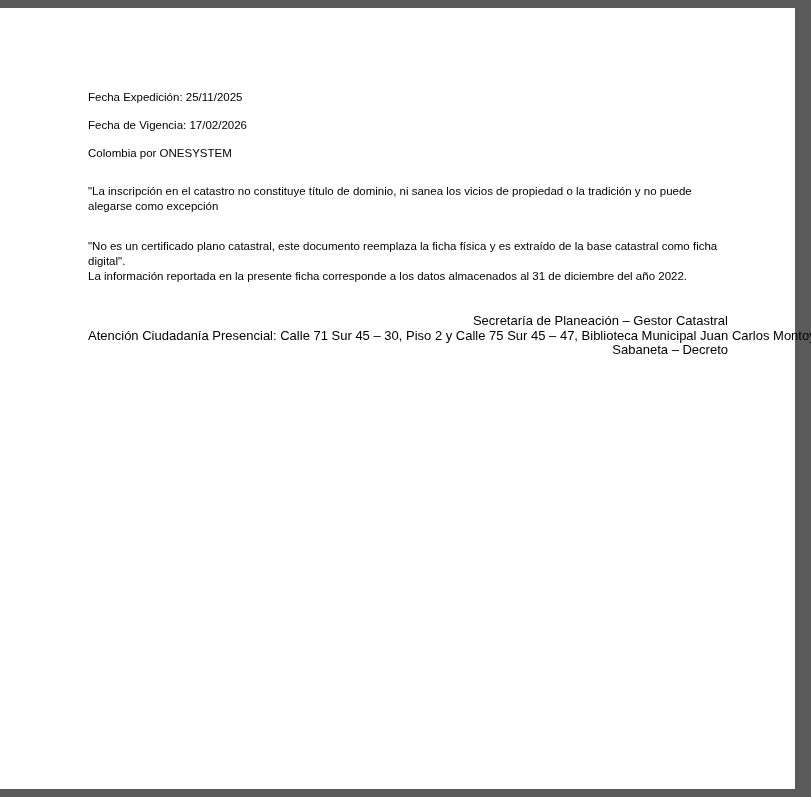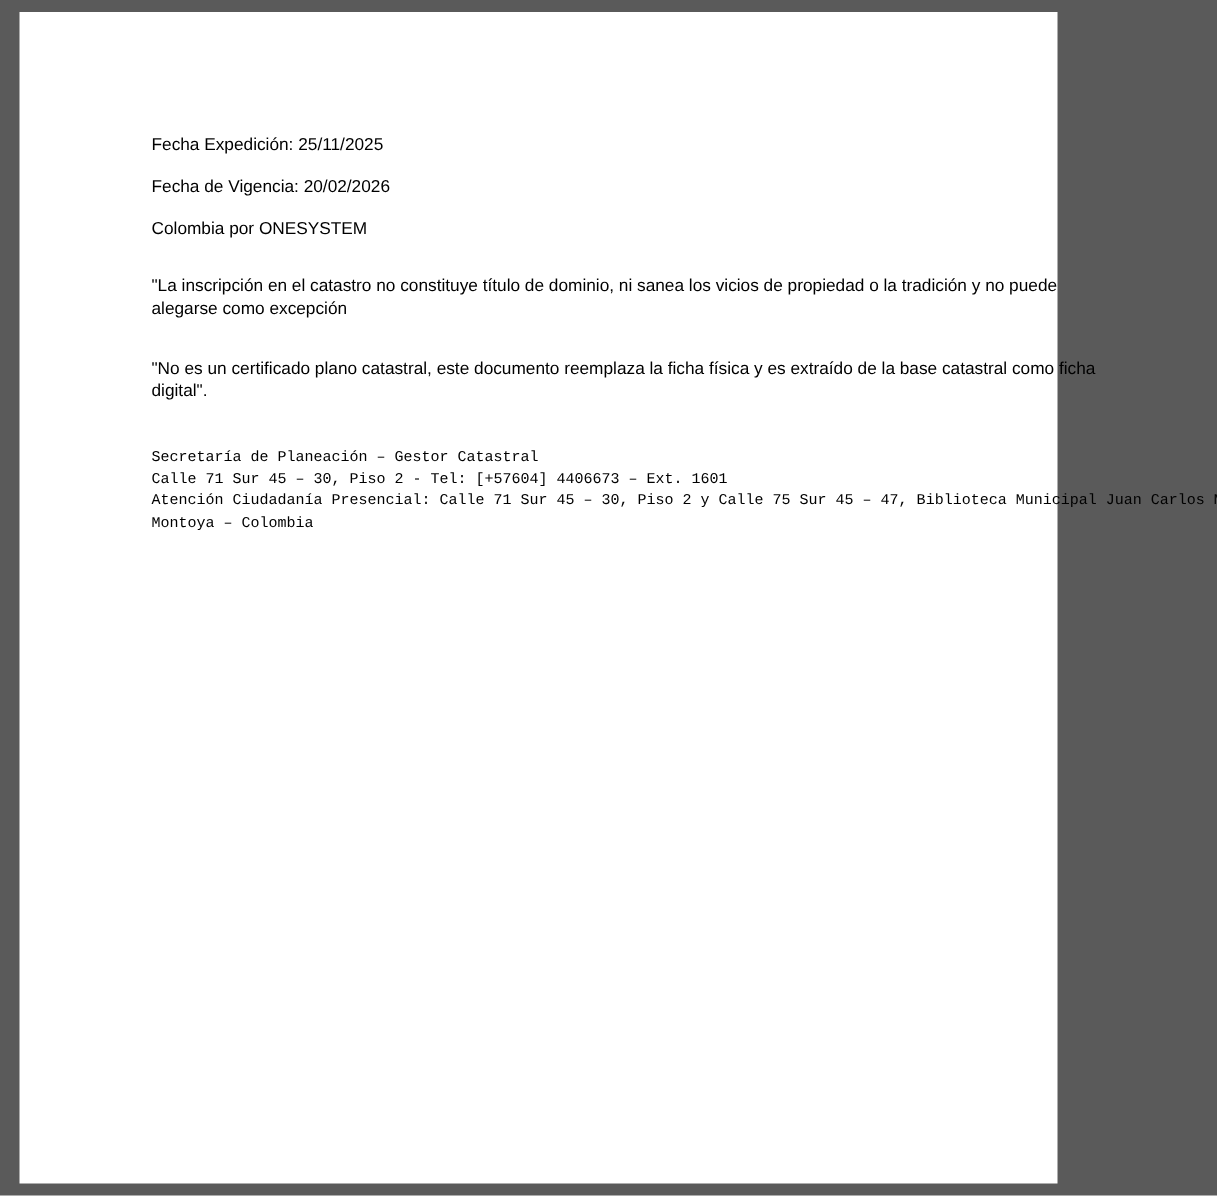--- a/index.html
+++ b/index.html
@@ -8,23 +8,23 @@
   }
   body {
     width: 811px;
     height: 797px;
     background: #5a5a5a;
     font-family: "Liberation Sans", sans-serif;
     overflow: hidden;
   }
   .page {
     position: absolute;
-    left: 13px;
+    left: 0;
     top: 8px;
-    width: 692px;
+    width: 795px;
     height: 781px;
     background: #ffffff;
     box-sizing: border-box;
   }
   .content {
     position: absolute;
     left: 88px;
     top: 82px;
     width: 640px;
   }
@@ -45,49 +45,48 @@
     line-height: 15px;
   }
   .legal-block p {
     margin: 0;
   }
   .legal-block.second {
     margin-top: 25px;
   }
   .footer {
     margin-top: 30px;
-    text-align: left;
-    font-size: 10px;
+    text-align: right;
+    font-size: 13px;
     color: #000000;
     line-height: 14.5px;
-    font-family: Liberation Mono, monospace;
   }
   .footer div {
     white-space: nowrap;
   }
 </style>
 </head>
 <body>
 
 <div class="page">
   <div class="content">
 
     <div class="meta-line">Fecha Expedición: 25/11/2025</div>
-    <div class="meta-line">Fecha de Vigencia: 20/02/2026</div>
+    <div class="meta-line">Fecha de Vigencia: 17/02/2026</div>
     <div class="meta-line">Colombia por ONESYSTEM</div>
 
     <div class="legal-block first">
       <p>"La inscripción en el catastro no constituye título de dominio, ni sanea los vicios de propiedad o la tradición y no puede alegarse como excepción</p>
     </div>
 
     <div class="legal-block second">
       <p>"No es un certificado plano catastral, este documento reemplaza la ficha física y es extraído de la base catastral como ficha digital".</p>
+      <p>La información reportada en la presente ficha corresponde a los datos almacenados al 31 de diciembre del año 2022.</p>
     </div>
 
     <div class="footer">
       <div>Secretaría de Planeación – Gestor Catastral</div>
-      <div>Calle 71 Sur 45 – 30, Piso 2 - Tel: [+57604] 4406673 – Ext. 1601</div>
       <div>Atención Ciudadanía Presencial: Calle 71 Sur 45 – 30, Piso 2 y Calle 75 Sur 45 – 47, Biblioteca Municipal Juan Carlos Montoya Montoya piso 2</div>
-      <div>Montoya – Colombia</div>
+      <div>Sabaneta – Decreto</div>
     </div>
 
   </div>
 </div>
 
 </body></html>

